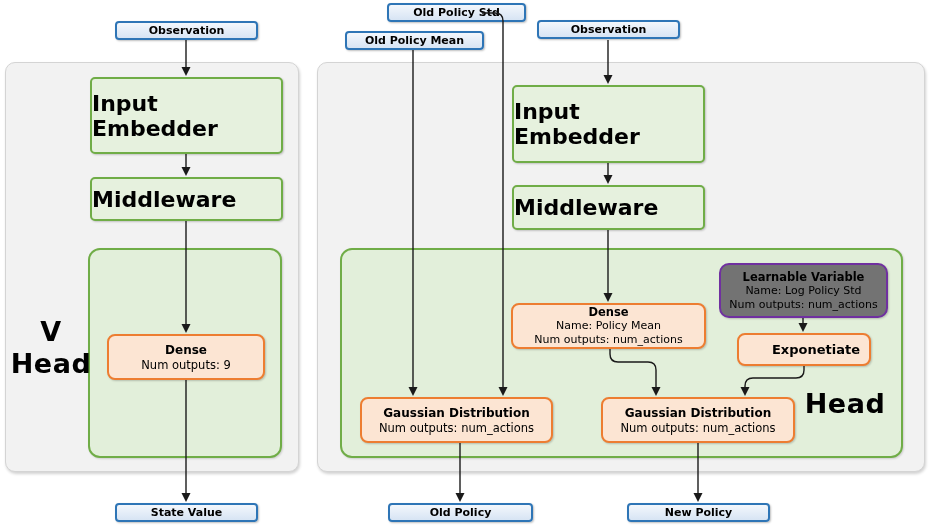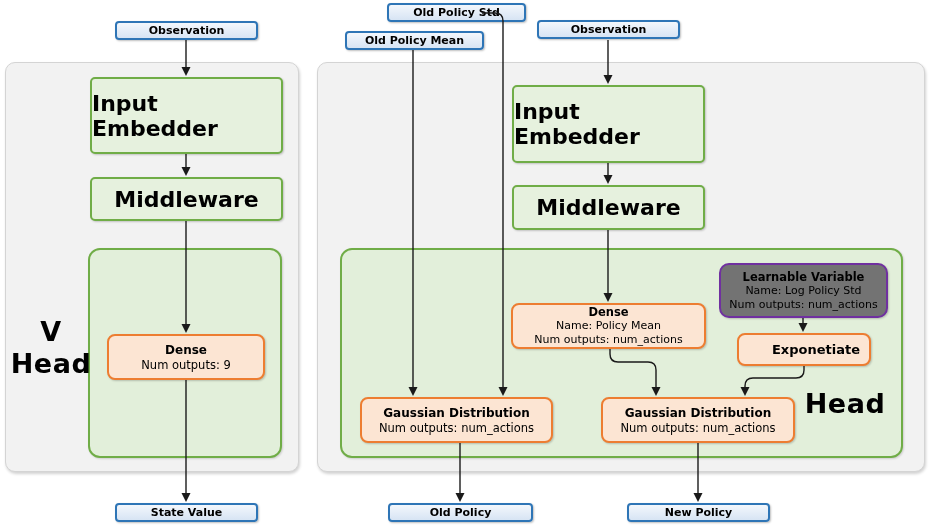--- a/index.html
+++ b/index.html
@@ -16,21 +16,21 @@
   .io{
     position:absolute;box-sizing:border-box;
     border:2px solid #2e75b6;border-radius:4px;
     background:linear-gradient(180deg,#f3f7fc 0%,#d7e4f4 100%);
     display:flex;align-items:center;justify-content:center;
     font-size:11px;font-weight:bold;box-shadow:1px 1px 2px rgba(0,0,0,0.25);
   }
   .proc{
     position:absolute;box-sizing:border-box;
     border:2.5px solid #70ad47;border-radius:5px;background:#e6f1de;
-    display:flex;align-items:center;justify-content:center;
+    display:flex;align-items:center;
     font-weight:bold;font-size:22px;box-shadow:1px 1px 2px rgba(0,0,0,0.2);
   }
   .container-green{
     position:absolute;box-sizing:border-box;
     border:2.5px solid #70ad47;border-radius:12px;background:#e2efda;
     box-shadow:1px 1px 2px rgba(0,0,0,0.15);
   }
   .node-orange{
     position:absolute;box-sizing:border-box;
     border:2.5px solid #ed7d31;border-radius:8px;background:#fce5d3;

